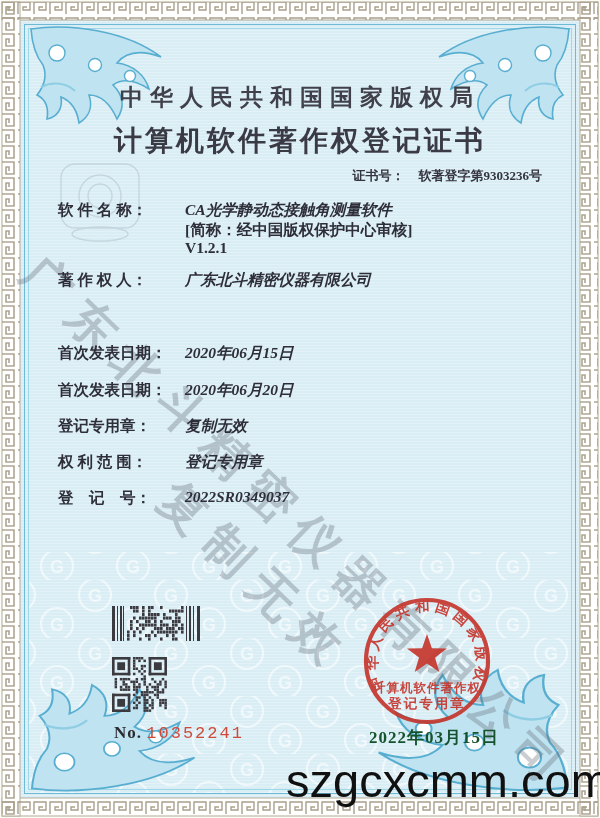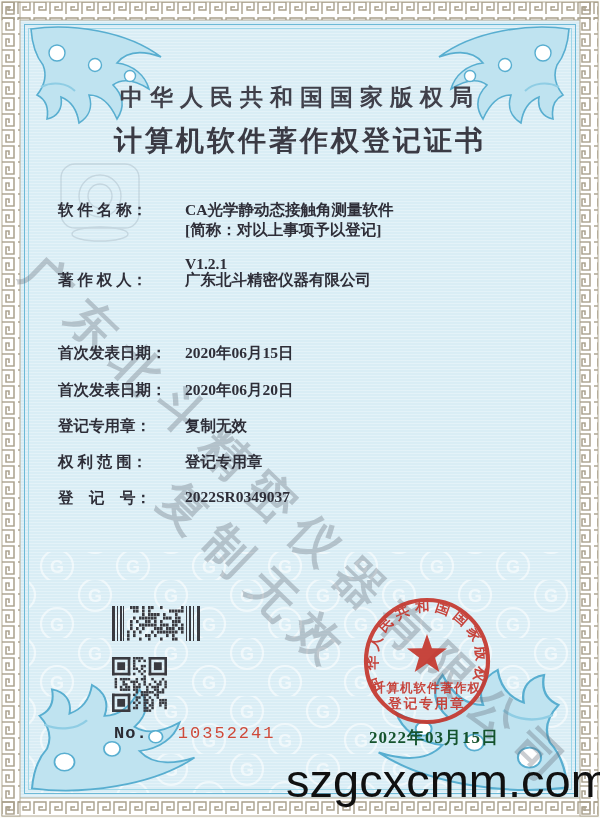--- a/index.html
+++ b/index.html
@@ -29,33 +29,33 @@
   .wm2 { left:188px; top:468px; }
 
   .txt { position:absolute; z-index:4; color:#34343e; white-space:nowrap; }
   .authority { left:0; width:600px; top:82px; text-align:center; font-size:23px; font-weight:700; letter-spacing:7px; color:#40404a; }
   .cert-title { left:0; width:600px; top:122px; text-align:center; font-size:28px; font-weight:700; letter-spacing:3px; color:#3a3a44; }
   .certno { top:167px; right:58px; font-size:13px; font-weight:700; }
   .certno .gap { display:inline-block; width:14px; }
 
   .field { font-size:15.5px; font-weight:700; color:#2e2e38; }
   .field .lbl { position:absolute; left:58px; }
-  .field .val { position:absolute; left:185px; }
+  .field .val { position:absolute; left:185px;font-style:italic; }
   .subline { position:absolute; left:185px; font-size:15.5px; font-weight:700; color:#2e2e38; z-index:4; white-space:nowrap; }
 
   .statement { position:absolute; z-index:4; left:66px; top:524px; width:486px;
     font-size:15.5px; font-weight:700; color:#2e2e38; line-height:37px; white-space:nowrap; }
   .statement .l1 { text-indent:28px; }
 
   .barcode-svg { position:absolute; left:112px; top:606px; z-index:4; }
   .qr-svg { position:absolute; left:112px; top:657px; z-index:4; }
 
   .serial { position:absolute; left:114px; top:723px; z-index:4; font-size:17px; color:#2b2b33; }
-  .serial .no-label { font-family:Liberation Mono, monospace; font-weight:700; letter-spacing:1px; }
-  .serial .no-value { font-family:"Liberation Mono", monospace; color:#cf4a3a; letter-spacing:2px; margin-left:26px; }
+  .serial .no-label { font-family:Liberation Serif, serif; font-weight:700; letter-spacing:1px; }
+  .serial .no-value { font-family:"Liberation Mono", monospace; color:#cf4a3a; letter-spacing:2px; margin-left:0; }
 
   .seal-svg { position:absolute; left:352px; top:586px; z-index:5; opacity:.92; }
   .seal-date { position:absolute; left:369px; top:726px; z-index:5; font-size:17px; font-weight:700; color:#14532d; letter-spacing:1px; }
 
   .url-overlay { position:absolute; left:286px; top:753px; z-index:6;
     font-family:"Liberation Sans", sans-serif; font-size:47px; font-weight:400; color:#101010; white-space:nowrap; }
 </style>
 </head>
 <body>
 
@@ -124,27 +124,30 @@
       <circle cx="45" cy="38" r="12"></circle>
       <ellipse cx="45" cy="76" rx="28" ry="7"></ellipse>
     </g>
   </svg>
 
   <div class="watermark wm1">广东北斗精密仪器有限公司</div>
   <div class="watermark wm2">复制无效</div>
 
   <div class="txt authority">中华人民共和国国家版权局</div>
   <div class="txt cert-title">计算机软件著作权登记证书</div>
+  <div class="txt certno">
+    <span>证书号：</span><span class="gap"></span><span>软著登字第9303236号</span>
+  </div>
 
   <div class="txt field" style="top:200px">
     <span class="lbl">软 件 名 称：</span>
     <span class="val">CA光学静动态接触角测量软件</span>
   </div>
-  <div class="subline" style="top:220px">[简称：对以上事项予以登记]</div>
-  <div class="subline" style="top:255px">V1.2.1</div>
+  <div class="subline" style="top:220px">[简称：经中国版权保护中心审核]</div>
+  <div class="subline" style="top:239px">V1.2.1</div>
 
   <div class="txt field" style="top:270px">
     <span class="lbl">著 作 权 人：</span>
     <span class="val">广东北斗精密仪器有限公司</span>
   </div>
 
   <div class="txt field" style="top:343px">
     <span class="lbl">首次发表日期：</span>
     <span class="val">2020年06月15日</span>
   </div>

